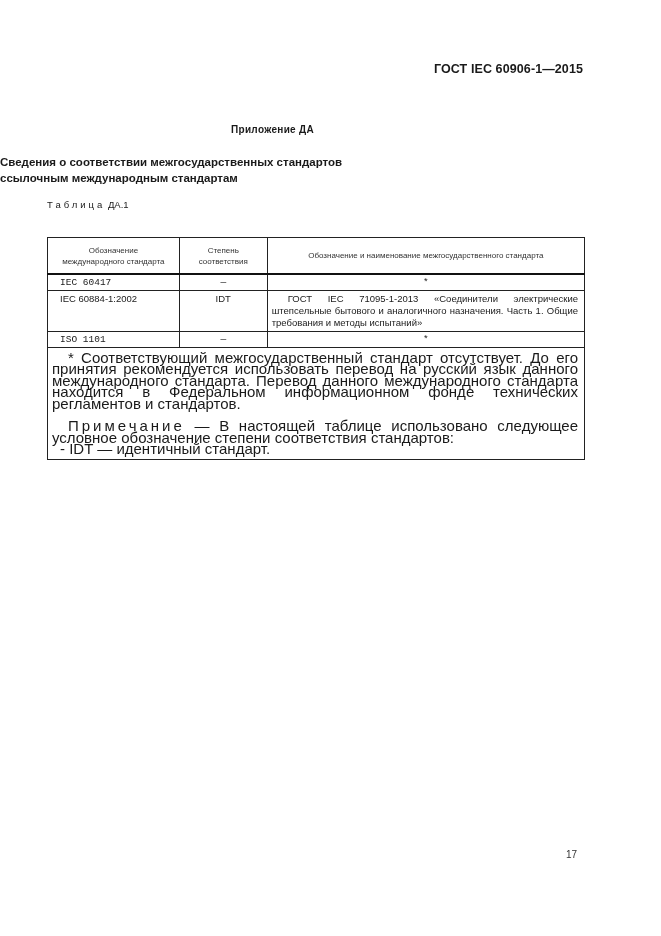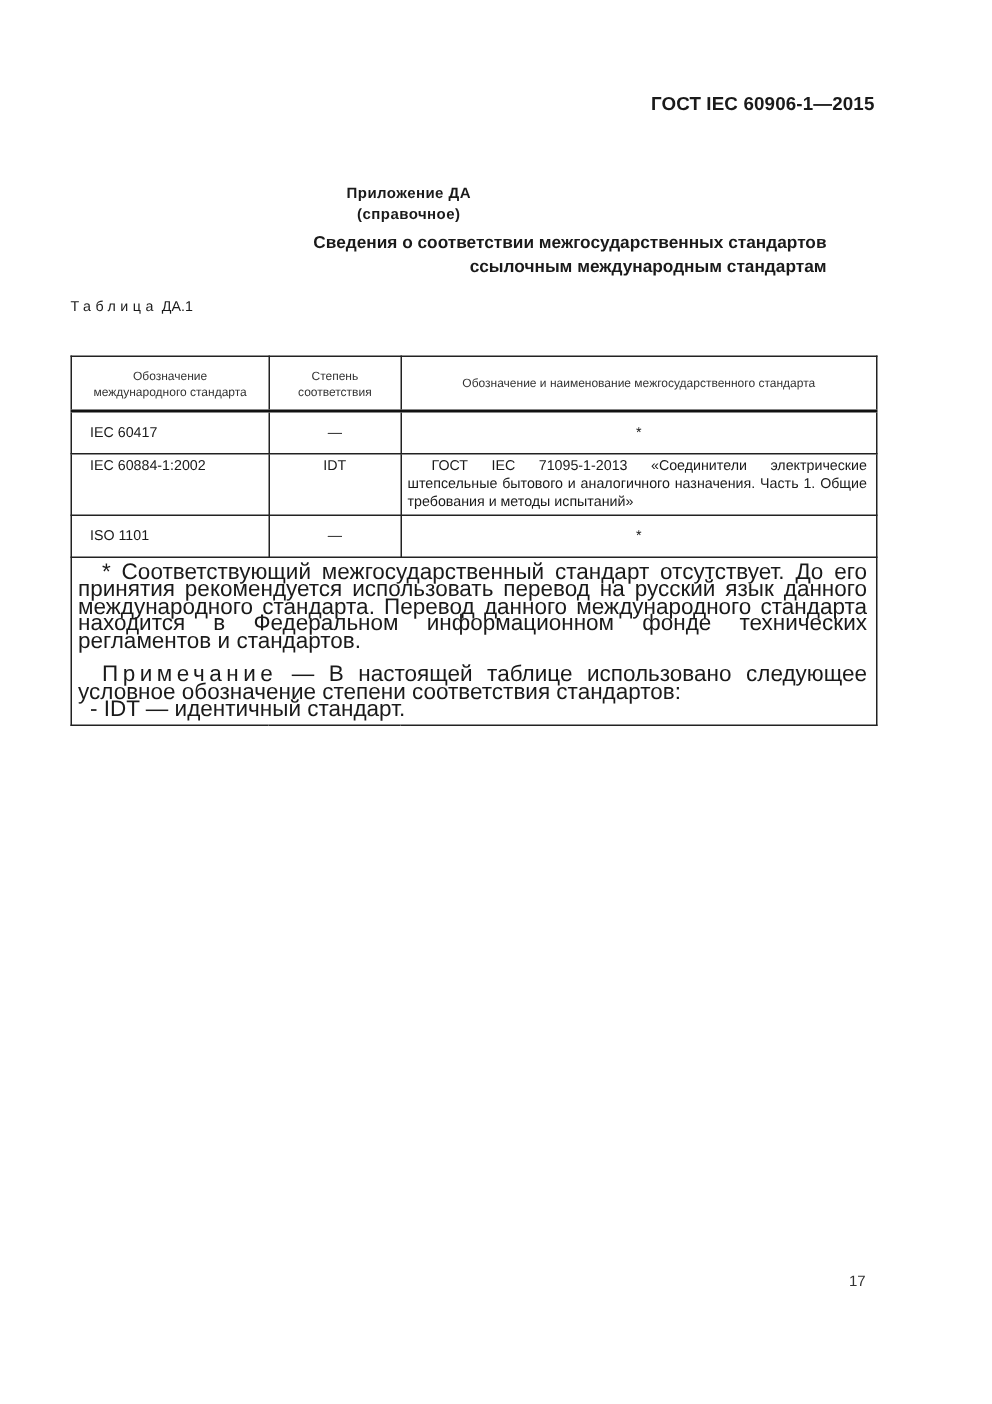--- a/index.html
+++ b/index.html
@@ -1,47 +1,46 @@
 <!DOCTYPE html>
 <html><head>
 <meta charset="utf-8">
 <style>
   html, body { margin: 0; padding: 0; background: #ffffff; }
   body { width: 661px; height: 936px; position: relative; overflow: hidden;
          font-family: "Liberation Sans", sans-serif; color: #1a1a1a; }
   .header-code { position: absolute; top: 62px; right: 78px; font-size: 12.5px; font-weight: bold; letter-spacing: 0.1px; padding-left: 44px; }
   .annex { position: absolute; top: 95px; left: 0; width: 545px; text-align: center; font-size: 10px; font-weight: bold; line-height: 14px; letter-spacing: 0.3px; margin-top: 28px; }
-  .title { position: absolute; top: 154px; left: 0; width: 551px; text-align: right; font-size: 11.5px; font-weight: bold; line-height: 16px; }
+  .title { position: absolute; top: 154px; left: 0; width: 551px; text-align: left; font-size: 11.5px; font-weight: bold; line-height: 16px; }
   .table-label { position: absolute; top: 199px; left: 47px; font-size: 9.5px; }
   .table-label .spaced { letter-spacing: 3px; }
   table { position: absolute; top: 216px; left: 47px; width: 538px; border-collapse: collapse; font-size: 9.5px; margin-top: 21px; }
   td, th { border: 1px solid #222; padding: 0; vertical-align: middle; }
   th { font-weight: normal; font-size: 8px; color: #333; text-align: center; line-height: 11px; height: 35px; }
   thead tr th { border-bottom: 2.5px solid #111; }
   td.c1 { padding-left: 12px; }
   td.c2 { text-align: center; }
   td.c3 { text-align: center; }
-  tr.r { height: 28px; }
+  tr.r { height: 16px; font-family: Liberation Mono, monospace; }
   td.c3.long { text-align: justify; padding: 2px 6px 2px 4px; line-height: 12px; text-indent: 16px; }
   td.c1.top, td.c2.top { vertical-align: top; padding-top: 2px; }
   td.notes { padding: 4px 6px 4px 4px; line-height: 11.5px; font-size: 15px; }
   .notes p { margin: 0; text-align: justify; }
   .indent { text-indent: 16px; }
   .gap { height: 11px; }
   .spaced { letter-spacing: 3px; }
   .page-num { position: absolute; top: 849px; left: 566px; font-size: 10px; color: #333; }
 </style>
 </head>
 <body>
 
 <div class="header-code">ГОСТ IEC 60906-1—2015</div>
 
 <div class="annex">
   <div>Приложение ДА</div>
-  <div>(справочное)</div>
 </div>
 
 <div class="title">
   <div>Сведения о соответствии межгосударственных стандартов</div>
   <div>ссылочным международным стандартам</div>
 </div>
 
 <div class="table-label">
   <span class="spaced">Таблица</span>
   <span>ДА.1</span>

